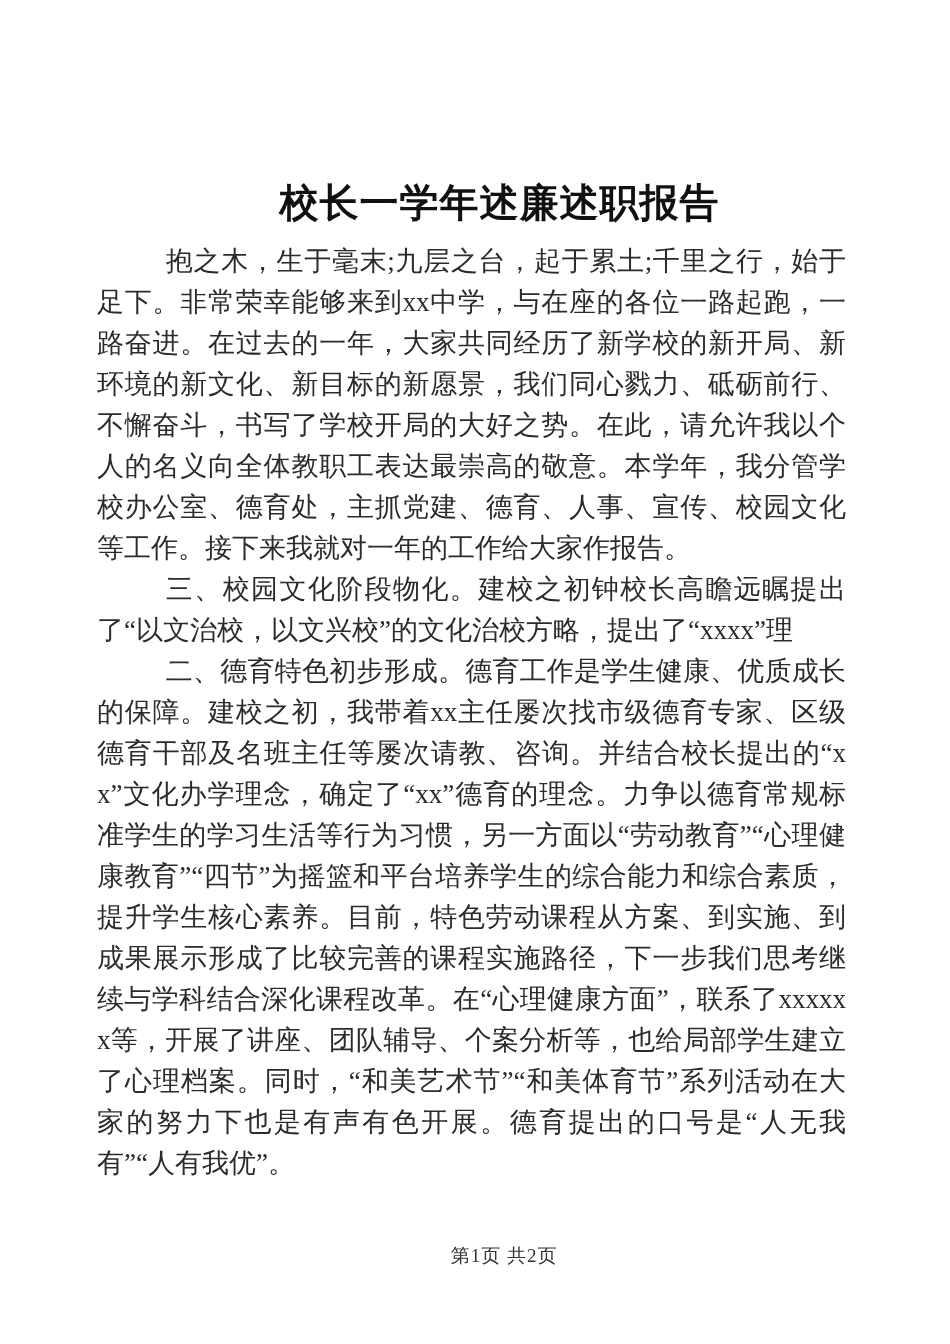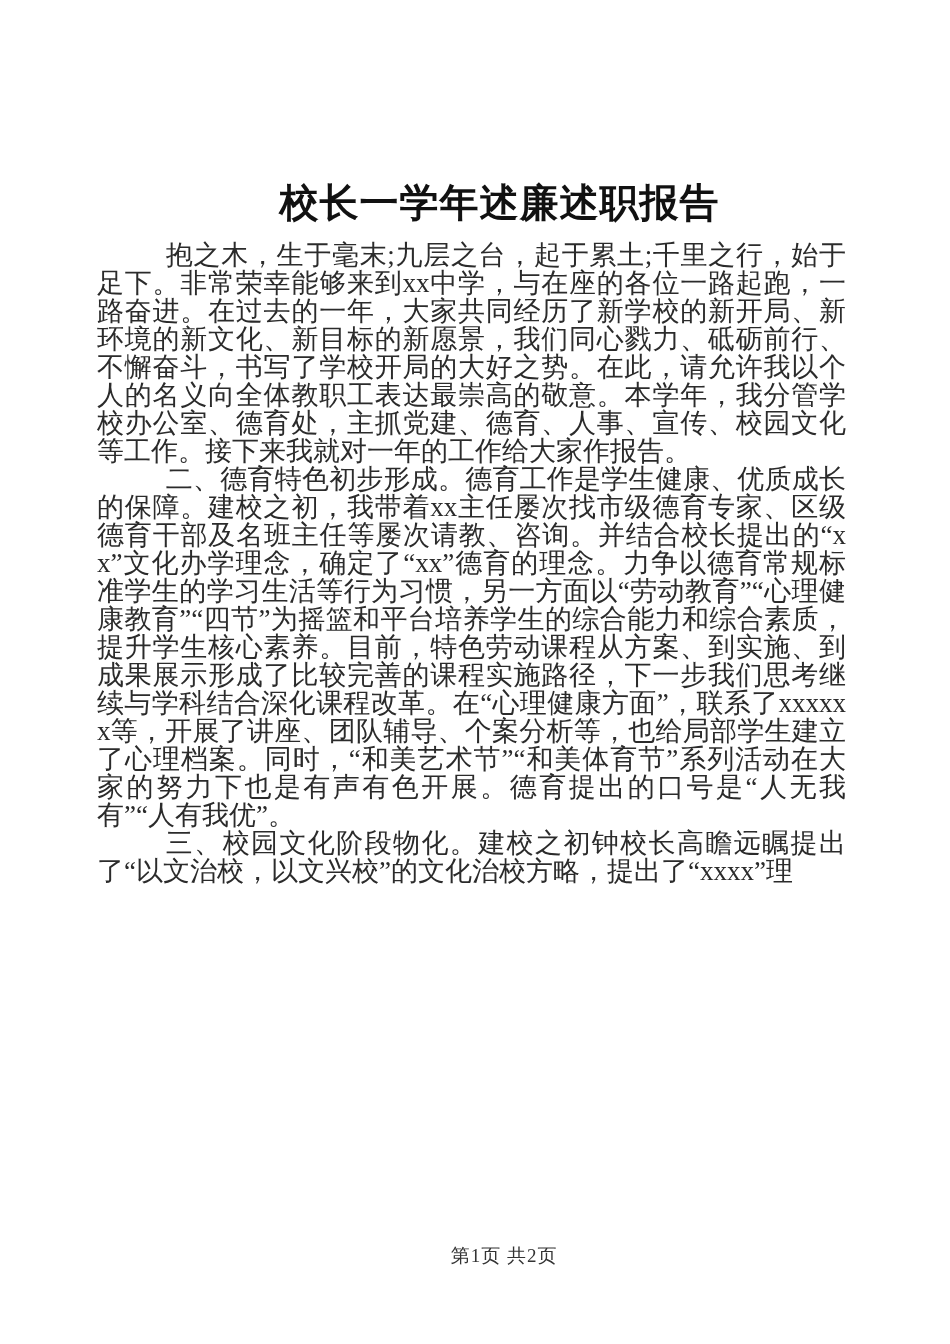--- a/index.html
+++ b/index.html
@@ -29,21 +29,21 @@
     font-size: 39px;
     line-height: 1.12;
     font-weight: bold;
     text-align: center;
     color: #111111;
     letter-spacing: 1px;
     white-space: nowrap;
   }
   .doc-body {
     font-size: 27px;
-    line-height: 28px;
+    line-height: 41px;
     text-align: justify;
     text-justify: inter-ideograph;
     color: #2b2b2b;
   }
   .para {
     margin: 0;
     padding: 0;
     text-indent: 2.55em;
     word-break: break-all;
   }
@@ -60,18 +60,18 @@
   }
 </style>
 </head>
 <body>
 
 <div class="page">
   <h1 class="doc-title">校长一学年述廉述职报告</h1>
 
   <div class="doc-body">
     <p class="para">抱之木，生于毫末;九层之台，起于累土;千里之行，始于足下。非常荣幸能够来到xx中学，与在座的各位一路起跑，一路奋进。在过去的一年，大家共同经历了新学校的新开局、新环境的新文化、新目标的新愿景，我们同心戮力、砥砺前行、不懈奋斗，书写了学校开局的大好之势。在此，请允许我以个人的名义向全体教职工表达最崇高的敬意。本学年，我分管学校办公室、德育处，主抓党建、德育、人事、宣传、校园文化等工作。接下来我就对一年的工作给大家作报告。</p>
+    <p class="para">三、校园文化阶段物化。建校之初钟校长高瞻远瞩提出了“以文治校，以文兴校”的文化治校方略，提出了“xxxx”理</p>
     <p class="para">二、德育特色初步形成。德育工作是学生健康、优质成长的保障。建校之初，我带着xx主任屡次找市级德育专家、区级德育干部及名班主任等屡次请教、咨询。并结合校长提出的“xx”文化办学理念，确定了“xx”德育的理念。力争以德育常规标准学生的学习生活等行为习惯，另一方面以“劳动教育”“心理健康教育”“四节”为摇篮和平台培养学生的综合能力和综合素质，提升学生核心素养。目前，特色劳动课程从方案、到实施、到成果展示形成了比较完善的课程实施路径，下一步我们思考继续与学科结合深化课程改革。在“心理健康方面”，联系了xxxxxx等，开展了讲座、团队辅导、个案分析等，也给局部学生建立了心理档案。同时，“和美艺术节”“和美体育节”系列活动在大家的努力下也是有声有色开展。德育提出的口号是“人无我有”“人有我优”。</p>
-    <p class="para">三、校园文化阶段物化。建校之初钟校长高瞻远瞩提出了“以文治校，以文兴校”的文化治校方略，提出了“xxxx”理</p>
   </div>
 
   <div class="doc-footer">第1页 共2页</div>
 </div>
 
 </body></html>

